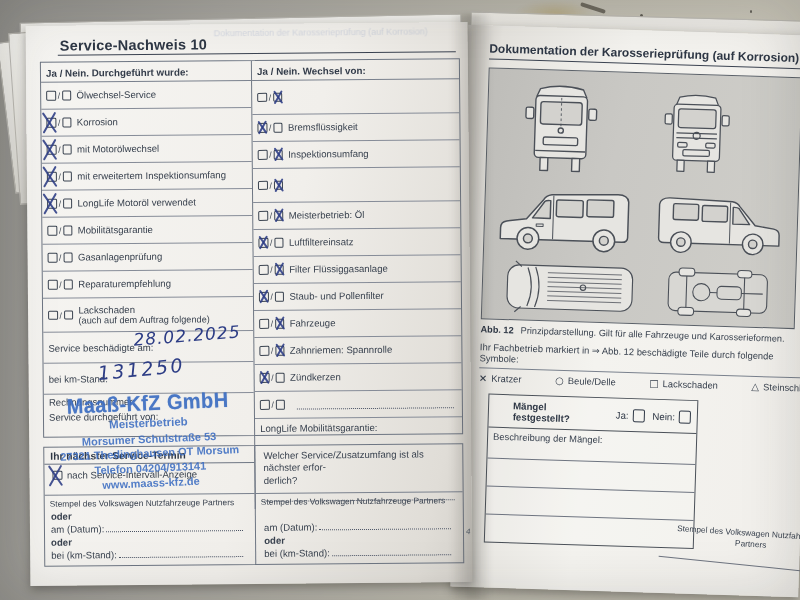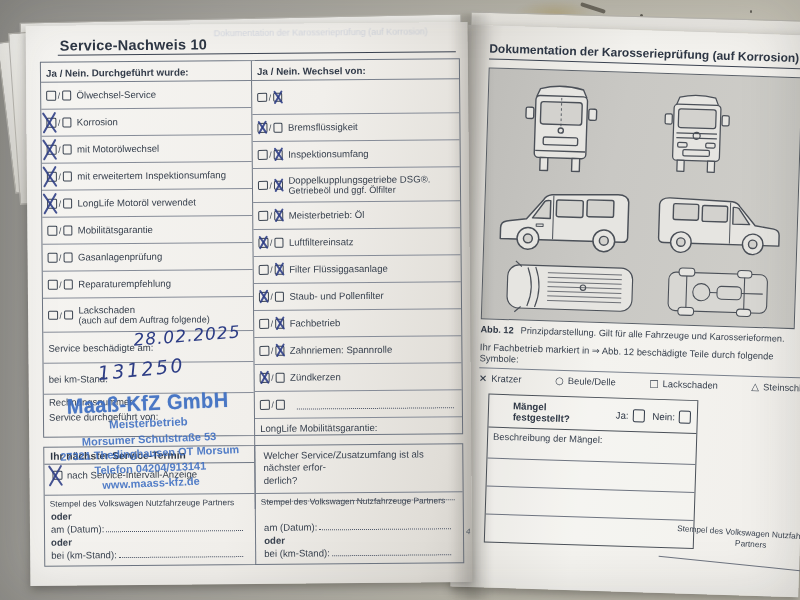--- a/index.html
+++ b/index.html
@@ -283,21 +283,20 @@
             <span class="cl-label"><span>Inspektionsumfang</span></span>
           </div>
           <div class="cl-row tall">
             <span class="boxes">
               <span class="cbx"></span>
               <span class="slash">/</span>
               <span class="cbx">
                 <span class="xmark"></span>
               </span>
             </span>
-            <span class="cl-label"><span>Doppelkupplungsgetriebe DSG®.</span><span class="l2">Getriebeöl und ggf. Ölfilter</span></span>
           </div>
           <div class="cl-row">
             <span class="boxes">
               <span class="cbx"></span>
               <span class="slash">/</span>
               <span class="cbx">
                 <span class="xmark"></span>
               </span>
             </span>
             <span class="cl-label"><span>Meisterbetrieb: Öl</span></span>
@@ -333,21 +332,21 @@
             <span class="cl-label"><span>Staub- und Pollenfilter</span></span>
           </div>
           <div class="cl-row">
             <span class="boxes">
               <span class="cbx"></span>
               <span class="slash">/</span>
               <span class="cbx">
                 <span class="xmark"></span>
               </span>
             </span>
-            <span class="cl-label"><span>Fachbetrieb</span></span>
+            <span class="cl-label"><span>Fahrzeuge</span></span>
           </div>
           <div class="cl-row">
             <span class="boxes">
               <span class="cbx"></span>
               <span class="slash">/</span>
               <span class="cbx">
                 <span class="xmark"></span>
               </span>
             </span>
             <span class="cl-label"><span>Zahnriemen: Spannrolle</span></span>

